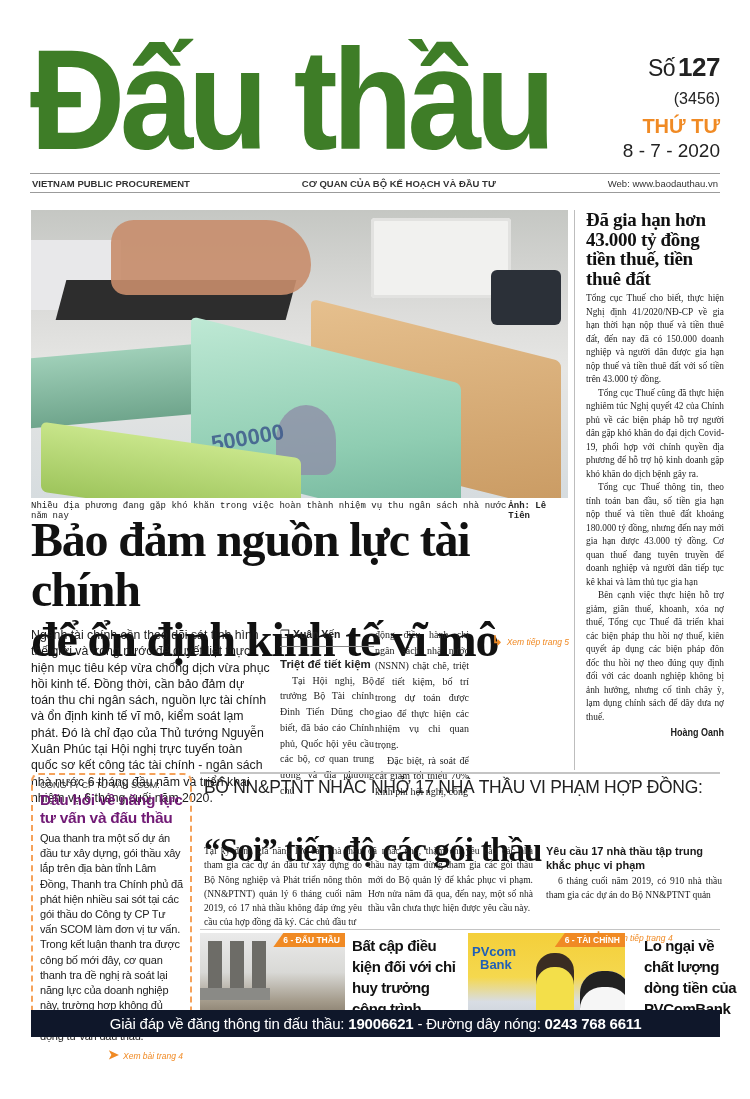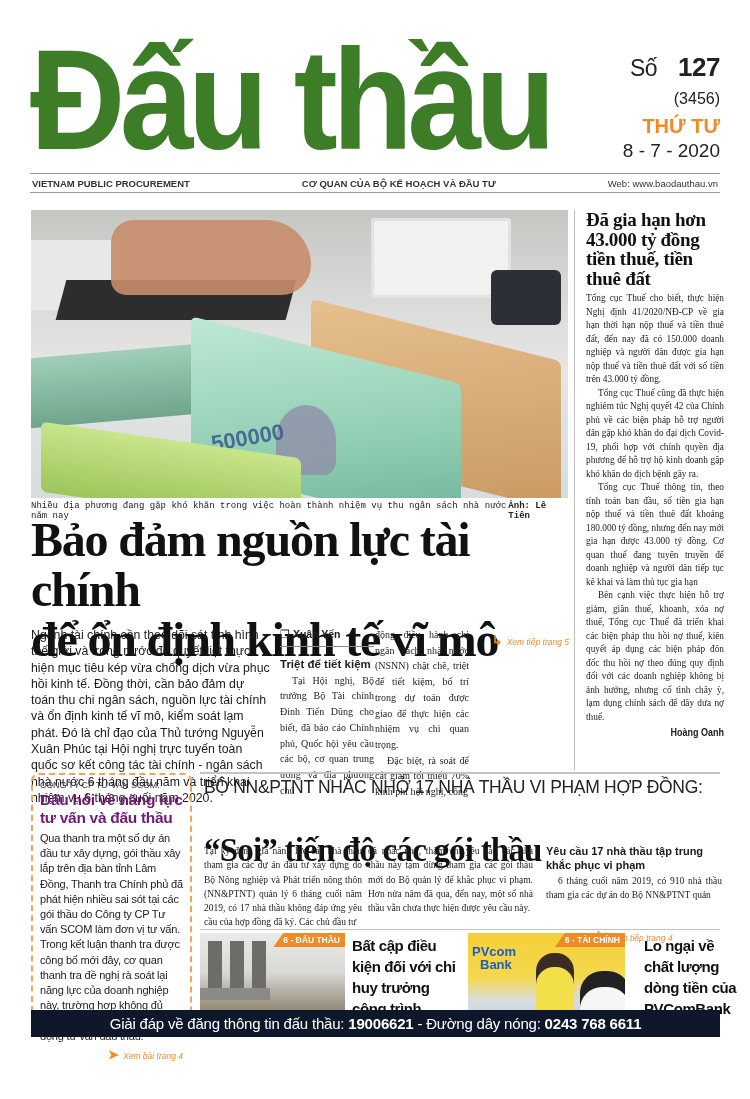--- a/index.html
+++ b/index.html
@@ -10,21 +10,21 @@
   .masthead { position: absolute; left: 30px; top: 30px; width: 690px; height: 140px; }
   .logo {
     position: absolute; left: 0; top: 0;
     font-family: "Liberation Sans", sans-serif; font-weight: 700;
     font-size: 142px; line-height: 140px; letter-spacing: -6px;
     color: #3e7d27; transform: scaleX(0.93); transform-origin: left top;
     white-space: nowrap;
   }
   .issue { position: absolute; right: 0; top: 22px; width: 110px; text-align: right; font-family: "Liberation Sans", sans-serif; color: #222; }
   .issue .so { font-size: 23px; line-height: 30px; letter-spacing: -0.5px; }
-  .issue .so b { font-size: 26px; font-weight: 700; margin-left: 21px; }
+  .issue .so b { font-size: 26px; font-weight: 700; margin-left: 3px; }
   .issue .serial { font-size: 16px; line-height: 24px; margin-top: 4px; }
   .issue .weekday { font-size: 20px; line-height: 26px; font-weight: 700; color: #f08a24; margin-top: 2px; }
   .issue .date { font-size: 19px; line-height: 24px; }
 
   .tagline-bar {
     position: absolute; left: 30px; top: 173px; width: 690px; height: 20px;
     border-top: 1.5px solid #9b9b9b; border-bottom: 1.5px solid #9b9b9b;
     font-family: "Liberation Sans", sans-serif; font-size: 9.5px; font-weight: 700; color: #333;
     display: flex; justify-content: space-between; align-items: center; padding: 0 2px;
   }

